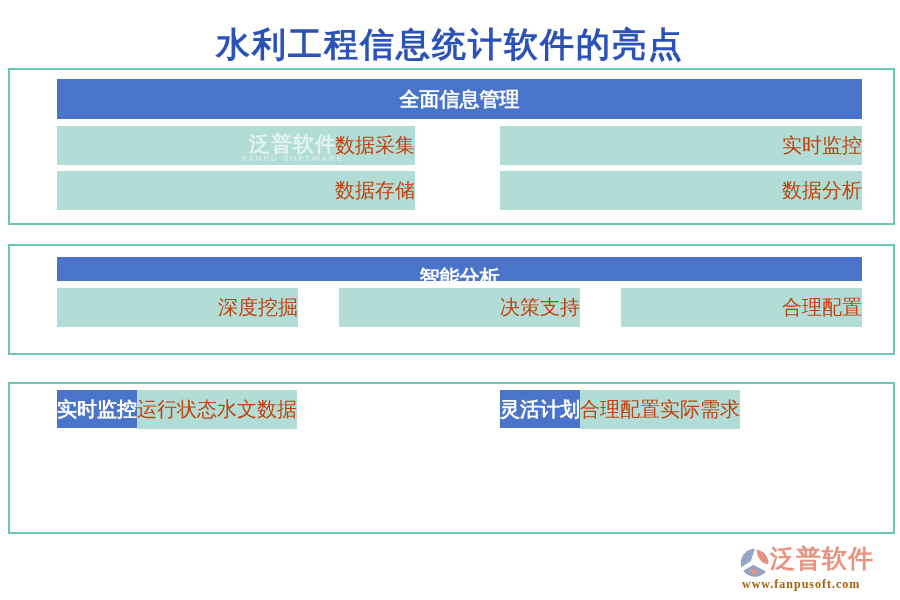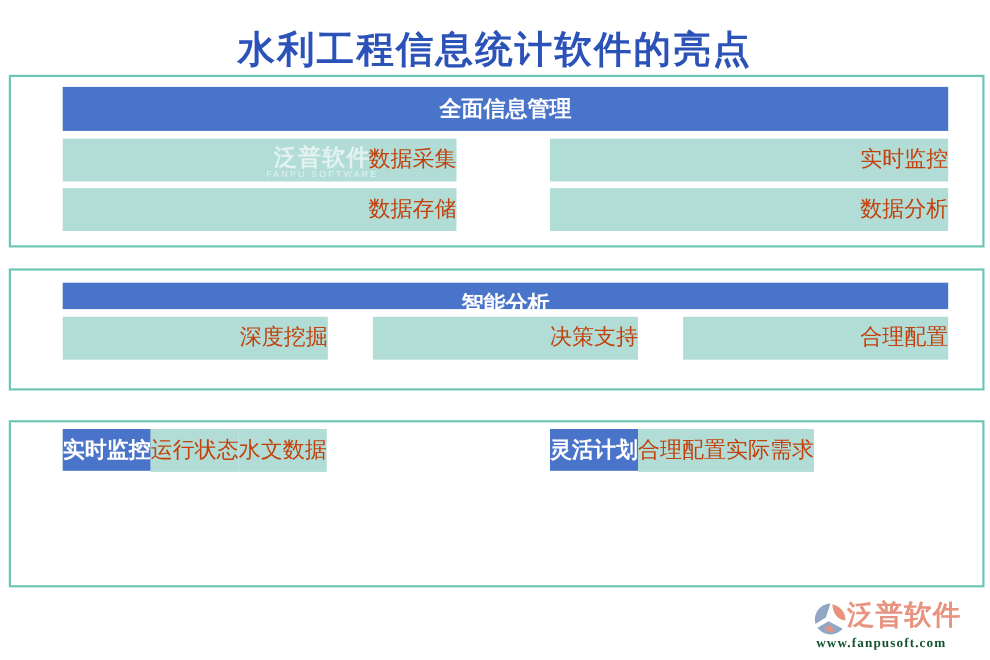--- a/index.html
+++ b/index.html
@@ -53,21 +53,21 @@
   .footer{
     position:absolute;right:8px;bottom:8px;width:160px;height:46px;
   }
   .footer .logo-icon{position:absolute;left:6px;top:0;}
   .footer .brand{
     position:absolute;left:38px;top:-4px;
     font-family:"Liberation Serif",serif;font-weight:bold;font-size:25px;
     color:#e8937f;letter-spacing:1px;
   }
   .footer .url{
-    position:absolute;left:10px;bottom:0;font-size:12px;color:#14532d;
+    position:absolute;left:10px;bottom:0;font-size:12px;color:#a16207;
     letter-spacing:1px;font-family:"Liberation Serif",serif;font-weight:bold;
   }
 </style>
 </head>
 <body>
 
 <div class="canvas">
 
   <h1 class="title">水利工程信息统计软件的亮点</h1>
 

